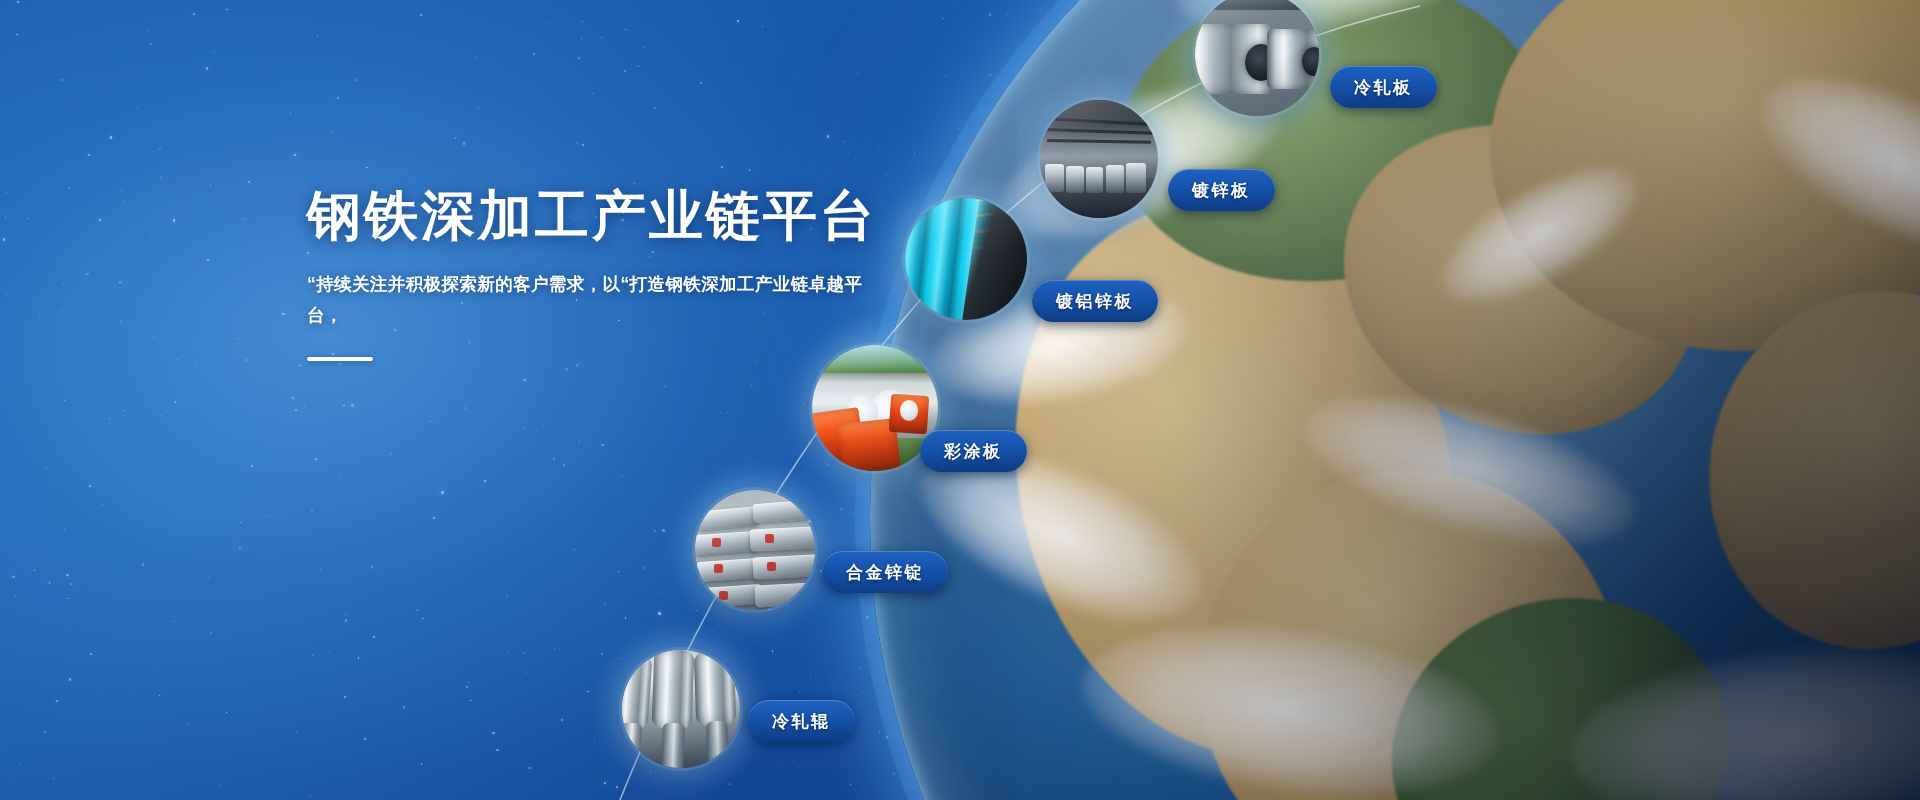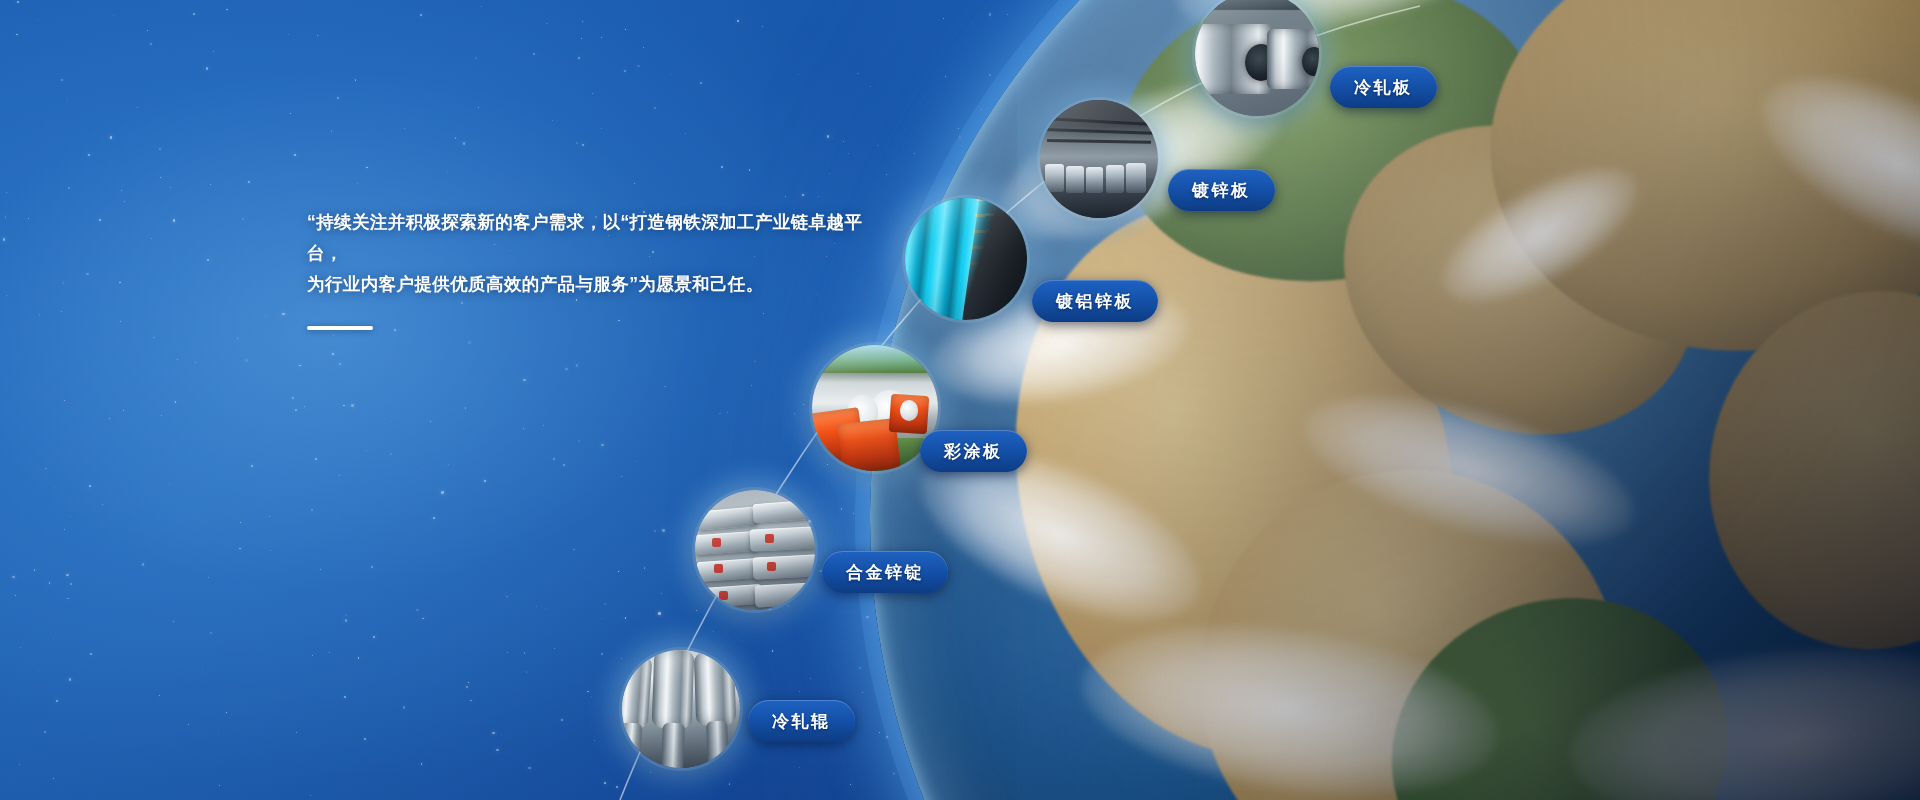--- a/index.html
+++ b/index.html
@@ -668,23 +668,23 @@
 
     <div class="earth-shade"></div>
     <div class="earth-rim"></div>
   </div>
 
   <svg class="arc" viewBox="0 0 1920 800">
     <path d="M 620,800 C 700,600 840,360 1010,210 C 1140,96 1290,36 1420,6" fill="none" stroke="rgba(255,255,255,.55)" stroke-width="1.6"></path>
   </svg>
 
   <div class="headline">
+    <h1>钢铁深加工产业链平台</h1>
     <p>
       <span>“持续关注并积极探索新的客户需求，以“打造钢铁深加工产业链卓越平台，</span><br>
-      <span>为行业内客户提供优质高效的产品与服务”为愿景和己任。</span>
     </p>
     <div class="rule"></div>
   </div>
 
   <div class="node">
     <div class="bubble" style="left:1195px; top:-8px; width:124px; height:124px;">
       <div class="photo p-coil">
         <div class="cyl" style="left:-16%; top:26%; width:78%; height:56%;"></div>
         <div class="hole" style="left:40%;  top:42%; width:26%; height:30%;"></div>
         <div class="cyl" style="left:58%;  top:30%; width:56%; height:48%;"></div>

